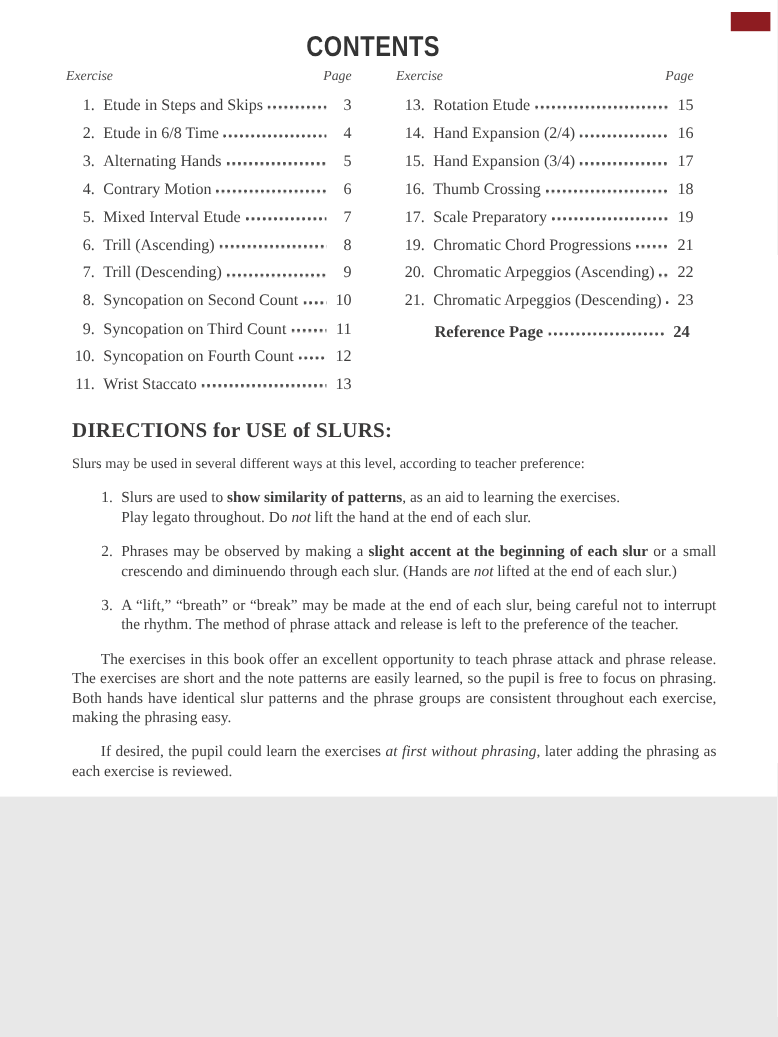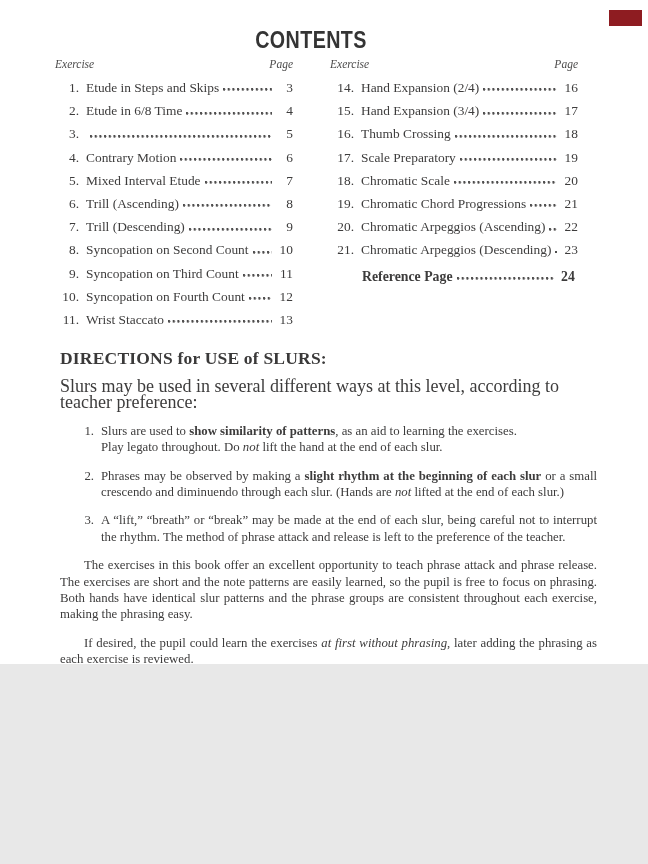--- a/index.html
+++ b/index.html
@@ -31,21 +31,21 @@
     background-image:radial-gradient(circle at 1.1px 1.1px, #4e4d4d 1.02px, rgba(0,0,0,0) 1.45px);
     background-size:4.7px 2.6px; background-repeat:repeat-x; background-position:left bottom 1px;
   }
   .toc-page { flex:0 0 18px; text-align:right; }
   .ref-row { margin-top:3px; padding-left:32px; font-weight:bold; font-size:13.8px; }
   .ref-row .toc-page { flex:0 0 20px;text-align:center; }
   
   .directions { position:absolute; left:60px; top:348px; width:537px; }
   .dir-heading { margin:0 0 9px 0; font-size:17.5px; font-weight:bold;
                  letter-spacing:0.2px; color:#3a3939; }
-  .dir-intro { font-size:18px; line-height:16.4px; }
+  .dir-intro { font-size:12px; line-height:16.4px; }
   .dir-item { display:flex; margin-top:12px; }
   .dir-item-num { flex:0 0 17px; margin-left:17px; margin-right:7px; text-align:right;
                   font-size:12.8px; line-height:16.4px; }
   .dir-item-body { flex:1 1 auto; font-size:12.8px; line-height:16.4px; text-align:justify; }
   .dir-para { margin-top:12px; text-indent:24px; font-size:12.8px; line-height:16.4px;
               text-align:justify; }
   b { font-weight:bold; } i { font-style:italic; }
   
   .accent { position:absolute; }
 </style>
@@ -70,20 +70,21 @@
         <span class="toc-page">3</span>
       </div>
       <div class="toc-row">
         <span class="toc-num">2.</span>
         <span class="toc-title">Etude in 6/8 Time</span>
         <span class="leader"></span>
         <span class="toc-page">4</span>
       </div>
       <div class="toc-row">
         <span class="toc-num">3.</span>
+        <span class="toc-title">Alternating Hands</span>
         <span class="leader"></span>
         <span class="toc-page">5</span>
       </div>
       <div class="toc-row">
         <span class="toc-num">4.</span>
         <span class="toc-title">Contrary Motion</span>
         <span class="leader"></span>
         <span class="toc-page">6</span>
       </div>
       <div class="toc-row">
@@ -129,20 +130,26 @@
         <span class="toc-page">13</span>
       </div>
     </div>
 
   <div class="toc toc-right" id="toc-right">
     <div class="toc-head">
       <span>Exercise</span>
       <span>Page</span>
     </div>
       <div class="toc-row">
+        <span class="toc-num">13.</span>
+        <span class="toc-title">Rotation Etude</span>
+        <span class="leader"></span>
+        <span class="toc-page">15</span>
+      </div>
+      <div class="toc-row">
         <span class="toc-num">14.</span>
         <span class="toc-title">Hand Expansion (2/4)</span>
         <span class="leader"></span>
         <span class="toc-page">16</span>
       </div>
       <div class="toc-row">
         <span class="toc-num">15.</span>
         <span class="toc-title">Hand Expansion (3/4)</span>
         <span class="leader"></span>
         <span class="toc-page">17</span>
@@ -151,26 +158,20 @@
         <span class="toc-num">16.</span>
         <span class="toc-title">Thumb Crossing</span>
         <span class="leader"></span>
         <span class="toc-page">18</span>
       </div>
       <div class="toc-row">
         <span class="toc-num">17.</span>
         <span class="toc-title">Scale Preparatory</span>
         <span class="leader"></span>
         <span class="toc-page">19</span>
-      </div>
-      <div class="toc-row">
-        <span class="toc-num">18.</span>
-        <span class="toc-title">Chromatic Scale</span>
-        <span class="leader"></span>
-        <span class="toc-page">20</span>
       </div>
       <div class="toc-row">
         <span class="toc-num">19.</span>
         <span class="toc-title">Chromatic Chord Progressions</span>
         <span class="leader"></span>
         <span class="toc-page">21</span>
       </div>
       <div class="toc-row">
         <span class="toc-num">20.</span>
         <span class="toc-title">Chromatic Arpeggios (Ascending)</span>
@@ -193,21 +194,21 @@
   <div class="directions">
     <h2 class="dir-heading">DIRECTIONS for USE of SLURS:</h2>
     <div class="dir-intro">Slurs may be used in several different ways at this level, according to teacher preference:</div>
     <div id="dir-items">
         <div class="dir-item">
           <span class="dir-item-num">1.</span>
           <div class="dir-item-body"><span>Slurs are used to </span><b>show similarity of patterns</b><span>, as an aid to learning the exercises.</span><br><span>Play legato throughout. Do </span><i>not</i><span> lift the hand at the end of each slur.</span></div>
         </div>
         <div class="dir-item">
           <span class="dir-item-num">2.</span>
-          <div class="dir-item-body"><span>Phrases may be observed by making a </span><b>slight rhythm at the beginning of each slur</b><span> or a small crescendo and diminuendo through each slur. (Hands are </span><i>not</i><span> lifted at the end of each slur.)</span></div>
+          <div class="dir-item-body"><span>Phrases may be observed by making a </span><b>slight accent at the beginning of each slur</b><span> or a small crescendo and diminuendo through each slur. (Hands are </span><i>not</i><span> lifted at the end of each slur.)</span></div>
         </div>
         <div class="dir-item">
           <span class="dir-item-num">3.</span>
           <div class="dir-item-body"><span>A “lift,” “breath” or “break” may be made at the end of each slur, being careful not to interrupt the rhythm. The method of phrase attack and release is left to the preference of the teacher.</span></div>
         </div>
       </div>
     <div id="dir-paras">
         <div class="dir-para"><span>The exercises in this book offer an excellent opportunity to teach phrase attack and phrase release. The exercises are short and the note patterns are easily learned, so the pupil is free to focus on phrasing. Both hands have identical slur patterns and the phrase groups are consistent throughout each exercise, making the phrasing easy.</span></div>
         <div class="dir-para"><span>If desired, the pupil could learn the exercises </span><i>at first without phrasing</i><span>, later adding the phrasing as each exercise is reviewed.</span></div>
       </div>

